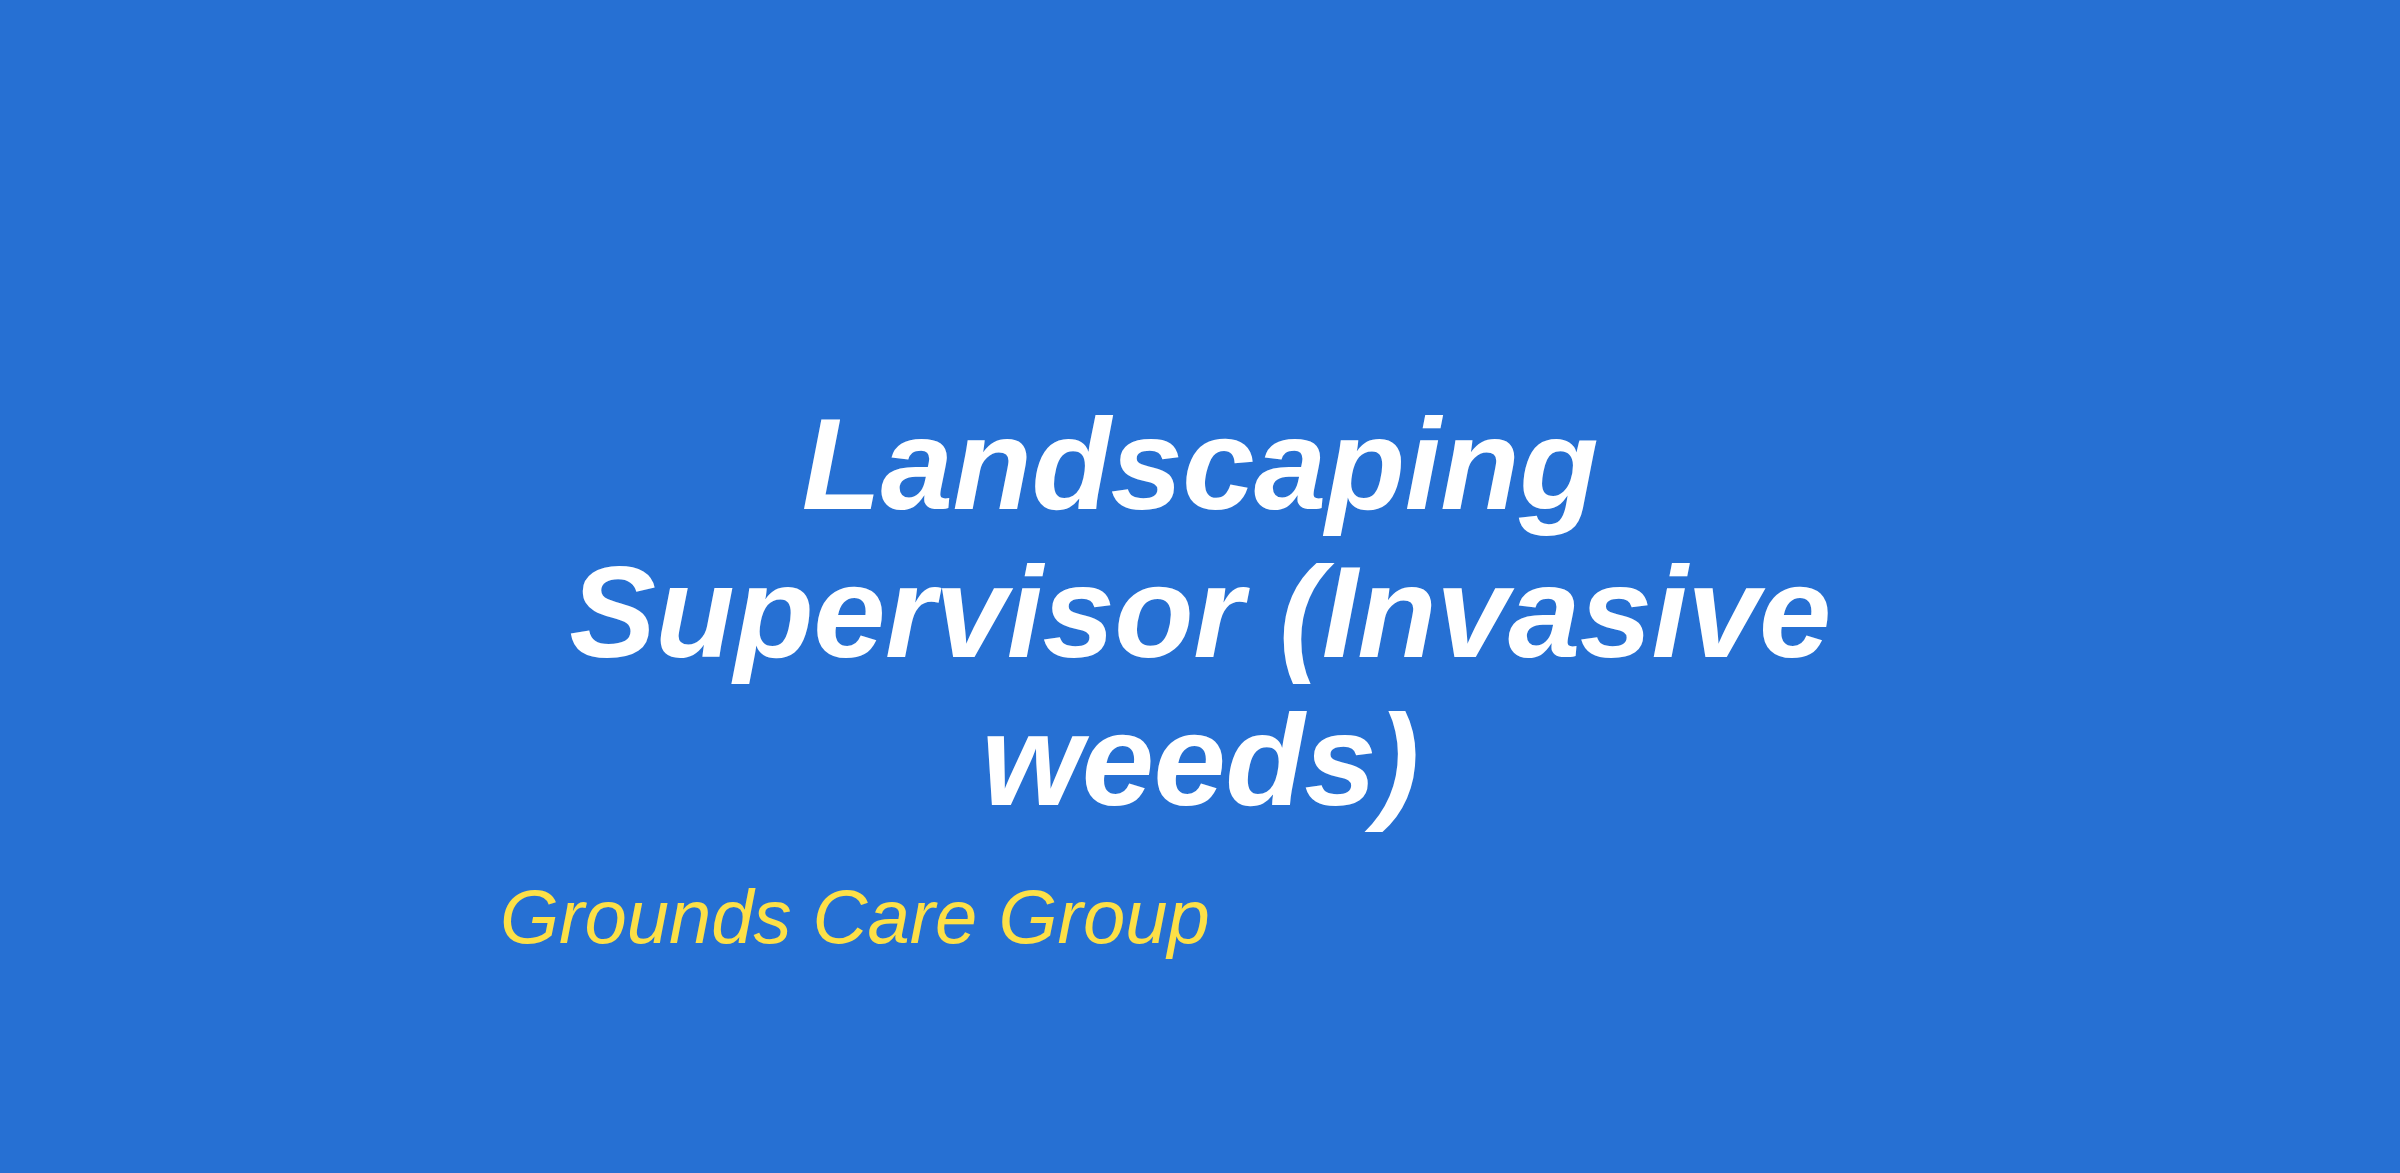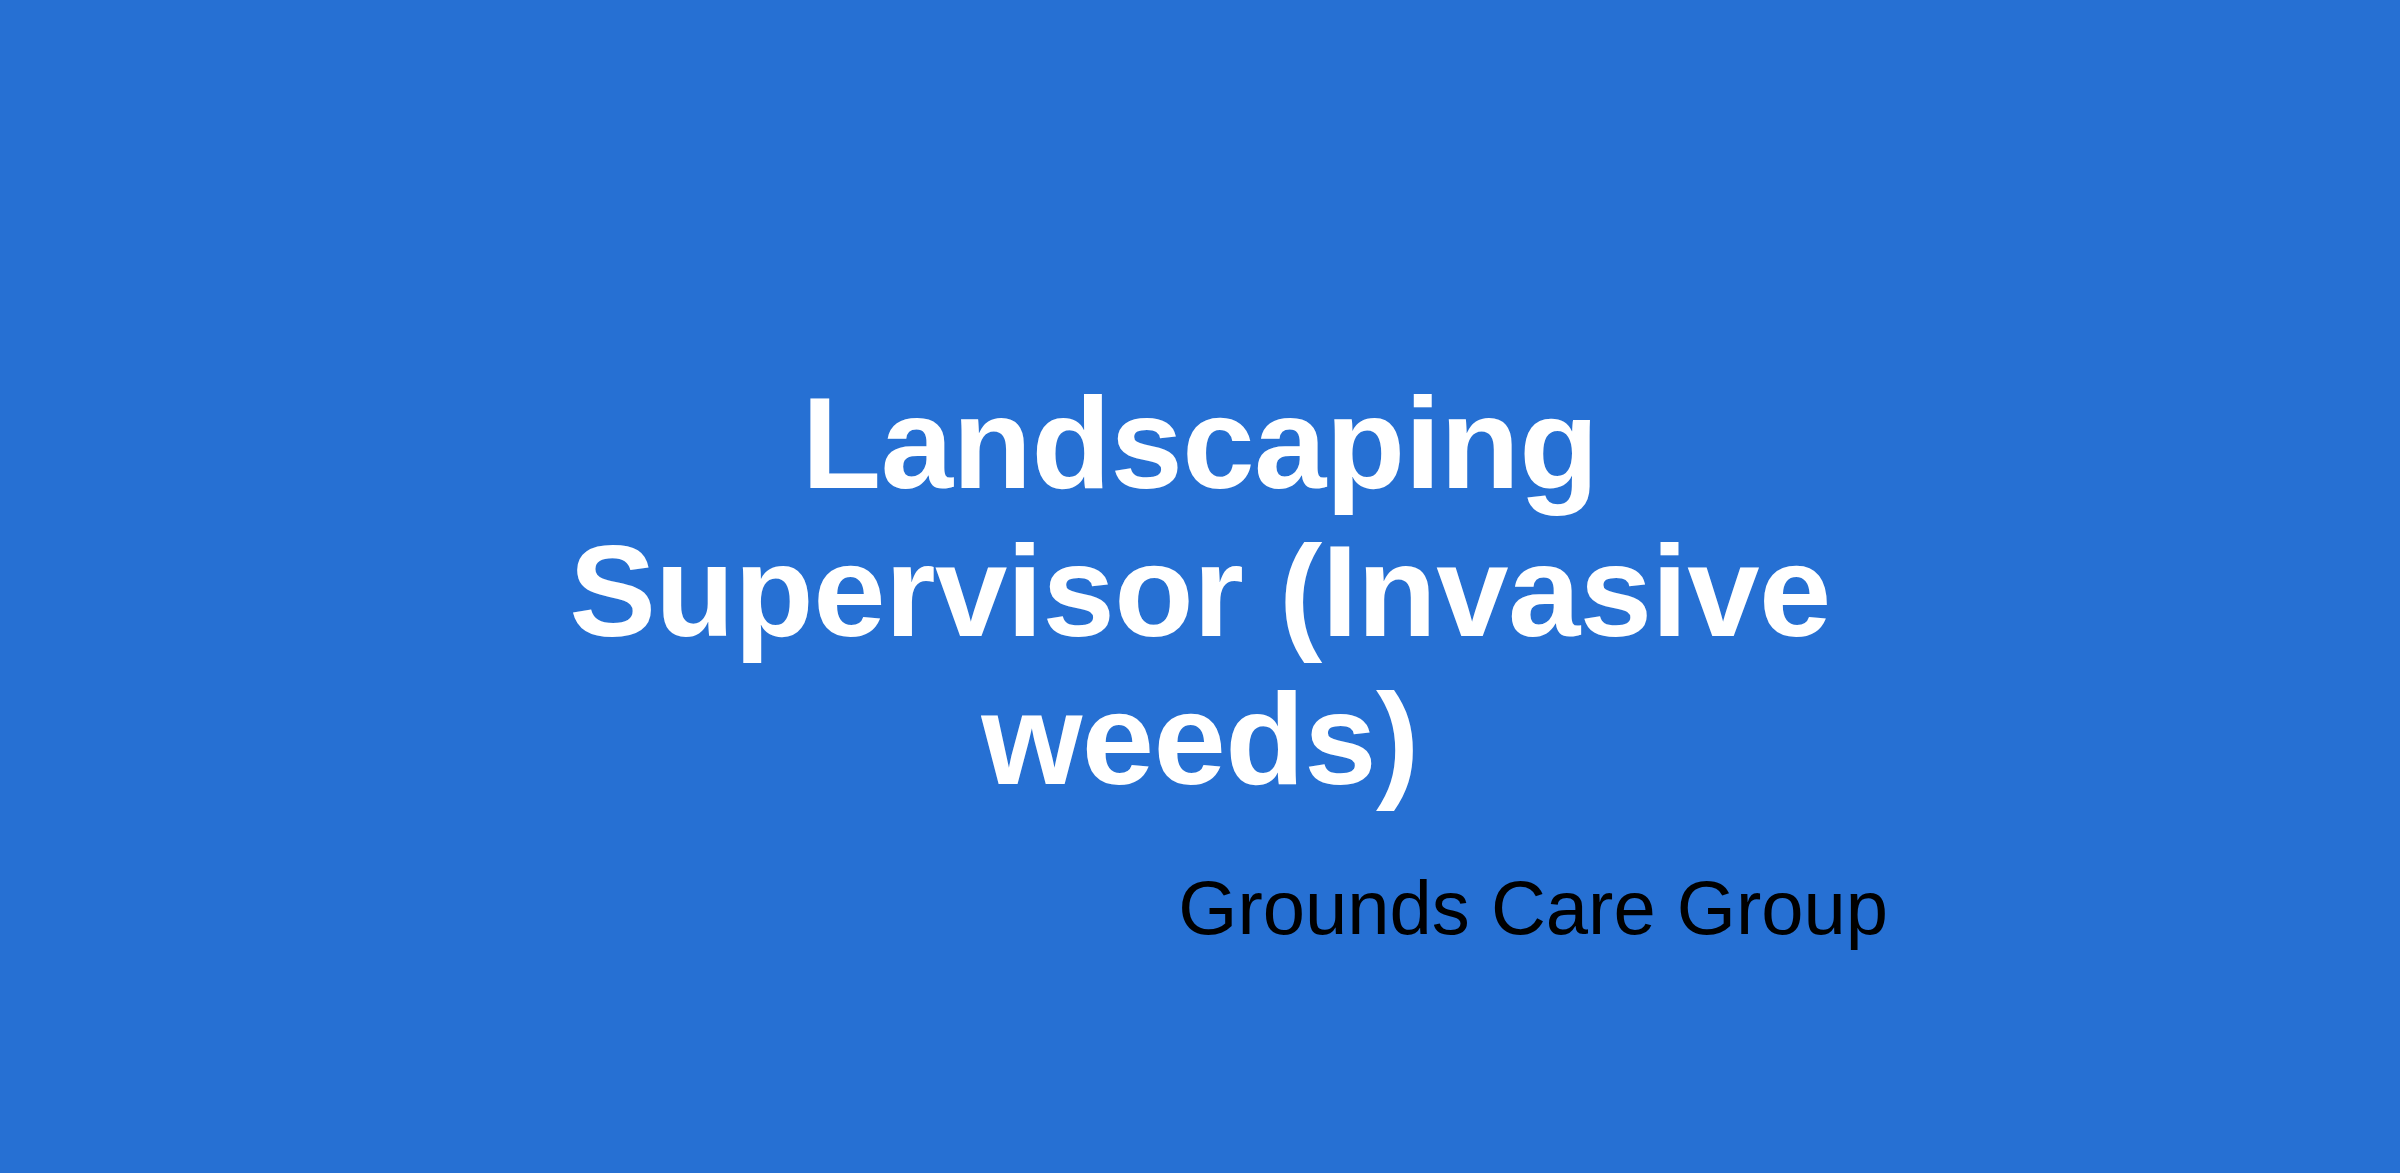--- a/index.html
+++ b/index.html
@@ -23,48 +23,49 @@
     display: flex;
     flex-direction: column;
     align-items: center;
     justify-content: flex-start;
     overflow: hidden;
   }
 
   .title-block {
     position: absolute;
     left: 50%;
-    top: 369px;
+    top: 390px;
     transform: translateX(-50%);
     width: 1400px;
     text-align: center;
+    font-style: italic;
   }
 
   .slide-title {
     margin: 0;
     font-family: "Liberation Sans", sans-serif;
     font-size: 130px;
     font-weight: bold;
     line-height: 148px;
     color: #ffffff;
     letter-spacing: -0.5px;
     text-align: center;
     white-space: normal;
   }
 
   .slide-subtitle {
-    margin: 12px;
+    margin: 0;
     padding-top: 38px;
     font-family: "Liberation Sans", sans-serif;
     font-size: 76px;
     font-weight: 400;
     line-height: 90px;
-    color: #000000;
+    color: #fde047;
     letter-spacing: 0px;
-    text-align: right;
+    text-align: left;
   }
 </style>
 </head>
 <body>
 
 <div class="slide">
 
   <div class="title-block">
 
     <h1 class="slide-title">Landscaping Supervisor (Invasive weeds)</h1>

